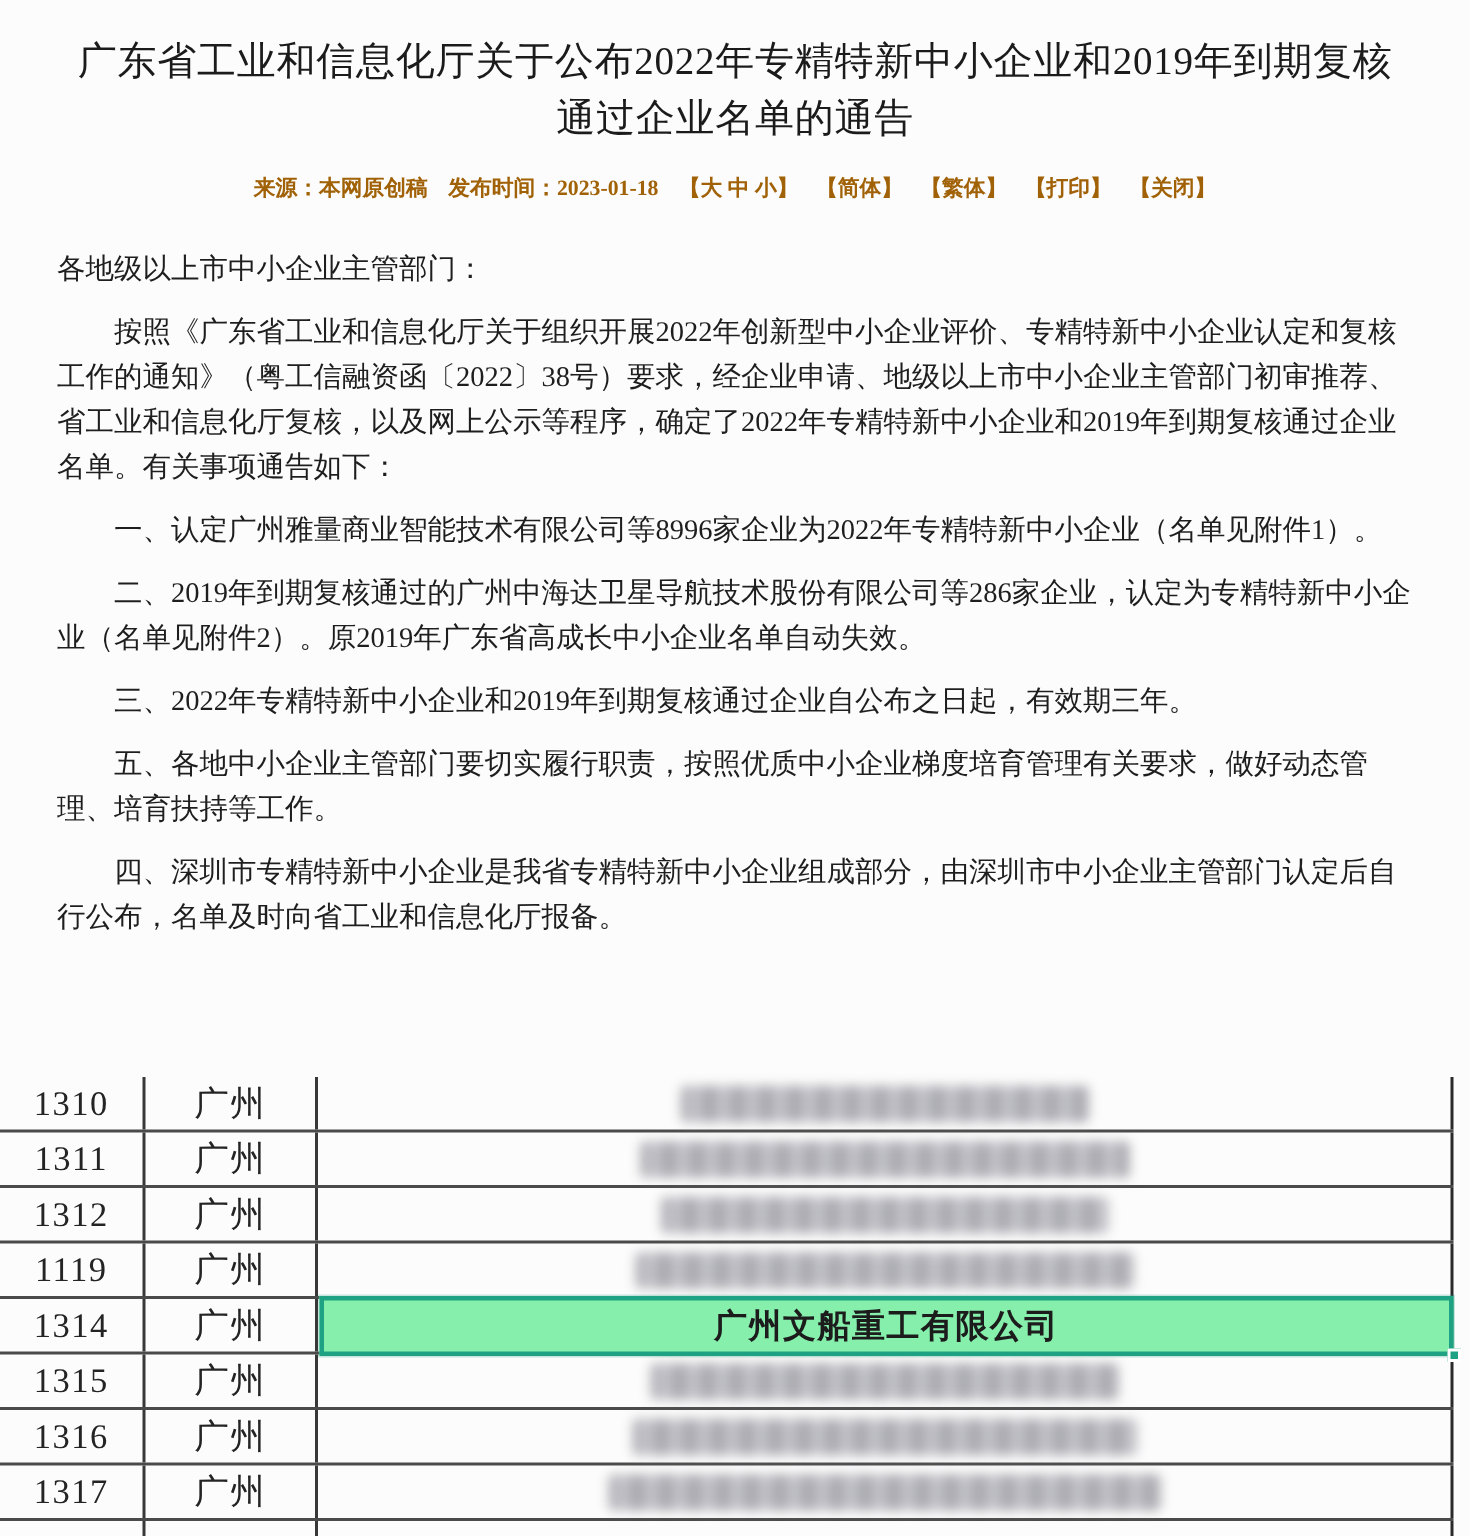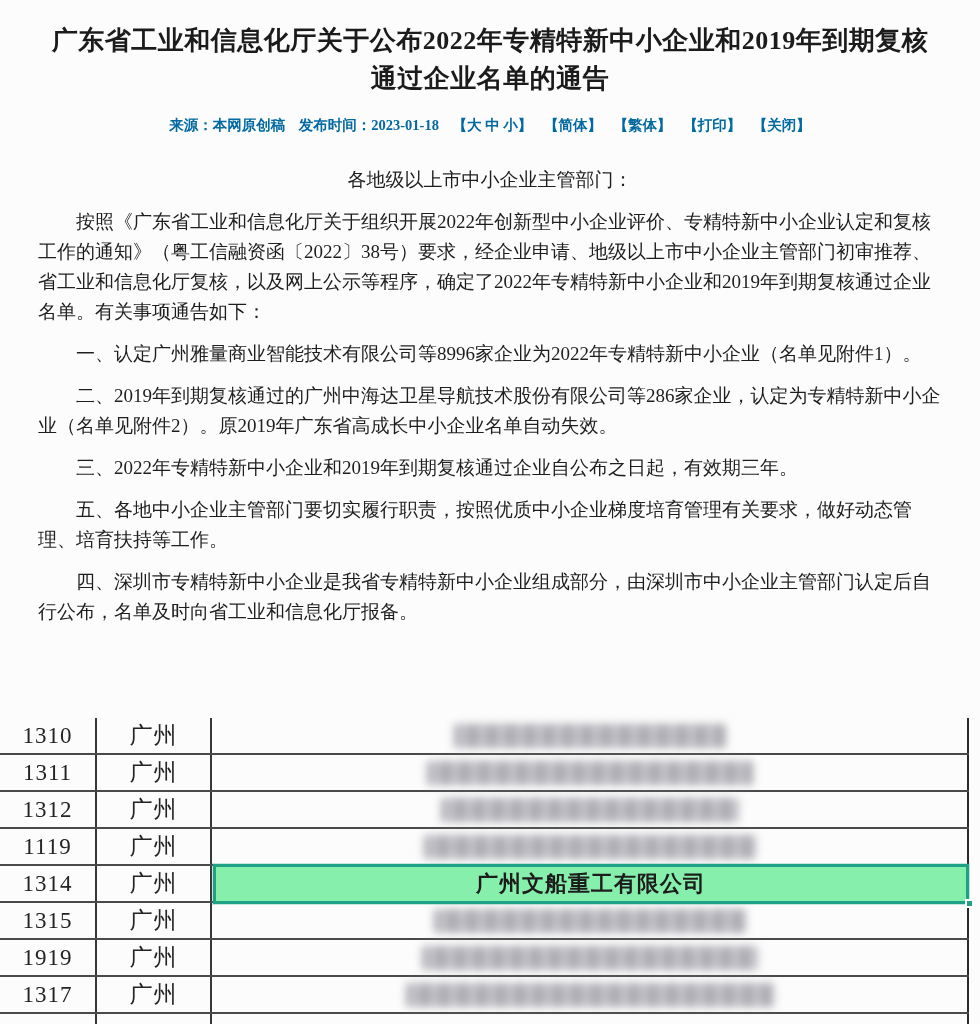--- a/index.html
+++ b/index.html
@@ -5,32 +5,32 @@
   html,body{margin:0;padding:0;}
   body{
     width:980px;height:1024px;position:relative;overflow:hidden;
     background:#fcfcfc;
     font-family:"Liberation Serif","DejaVu Serif",serif;
     color:#1d1d1d;
   }
   .doc{padding-top:22px;}
   .title{
     margin:0 48px;text-align:center;
-    font-size:26px;line-height:38px;font-weight:700;color:#1b1b1b;
+    font-size:26px;line-height:38px;font-weight:400;color:#1b1b1b;
     letter-spacing:.5px;
   }
   .meta{
     margin-top:18px;text-align:center;
-    font-size:14.5px;font-weight:700;color:#0369a1;white-space:nowrap;
+    font-size:14.5px;font-weight:700;color:#a16207;white-space:nowrap;
   }
   .meta .sep{display:inline-block;width:10px;}
   .meta .lnk{cursor:pointer;}
   .meta .lnk-pad{margin-left:8px;}
   .content{margin:30px 38px 0 38px;font-size:19px;line-height:30px;color:#1e1e1e;}
-  .salutation{margin:0;text-align:center;}
+  .salutation{margin:0;}
   .para{margin:12px 0 0 0;text-indent:2em;}
   .para-last{margin:14px 0 0 0;text-indent:2em;}
 
   
   .tbl{position:absolute;top:718px;left:0;width:969px;}
   .trow{
     display:grid;grid-template-columns:97px 115px 757px;
     height:37px;box-sizing:border-box;border-bottom:2px solid #4a4a4a;
   }
   .trow.partial{height:10px;border-bottom:none;}
@@ -131,21 +131,21 @@
 
   <div class="trow">
     <div class="cell c-no">1315</div>
     <div class="cell c-city">广州</div>
     <div class="cell c-co">
         <div class="blob" style="width:312px"></div>
       </div>
   </div>
 
   <div class="trow">
-    <div class="cell c-no">1919</div>
+    <div class="cell c-no">1316</div>
     <div class="cell c-city">广州</div>
     <div class="cell c-co">
         <div class="blob" style="width:336px"></div>
       </div>
   </div>
 
   <div class="trow">
     <div class="cell c-no">1317</div>
     <div class="cell c-city">广州</div>
     <div class="cell c-co">

